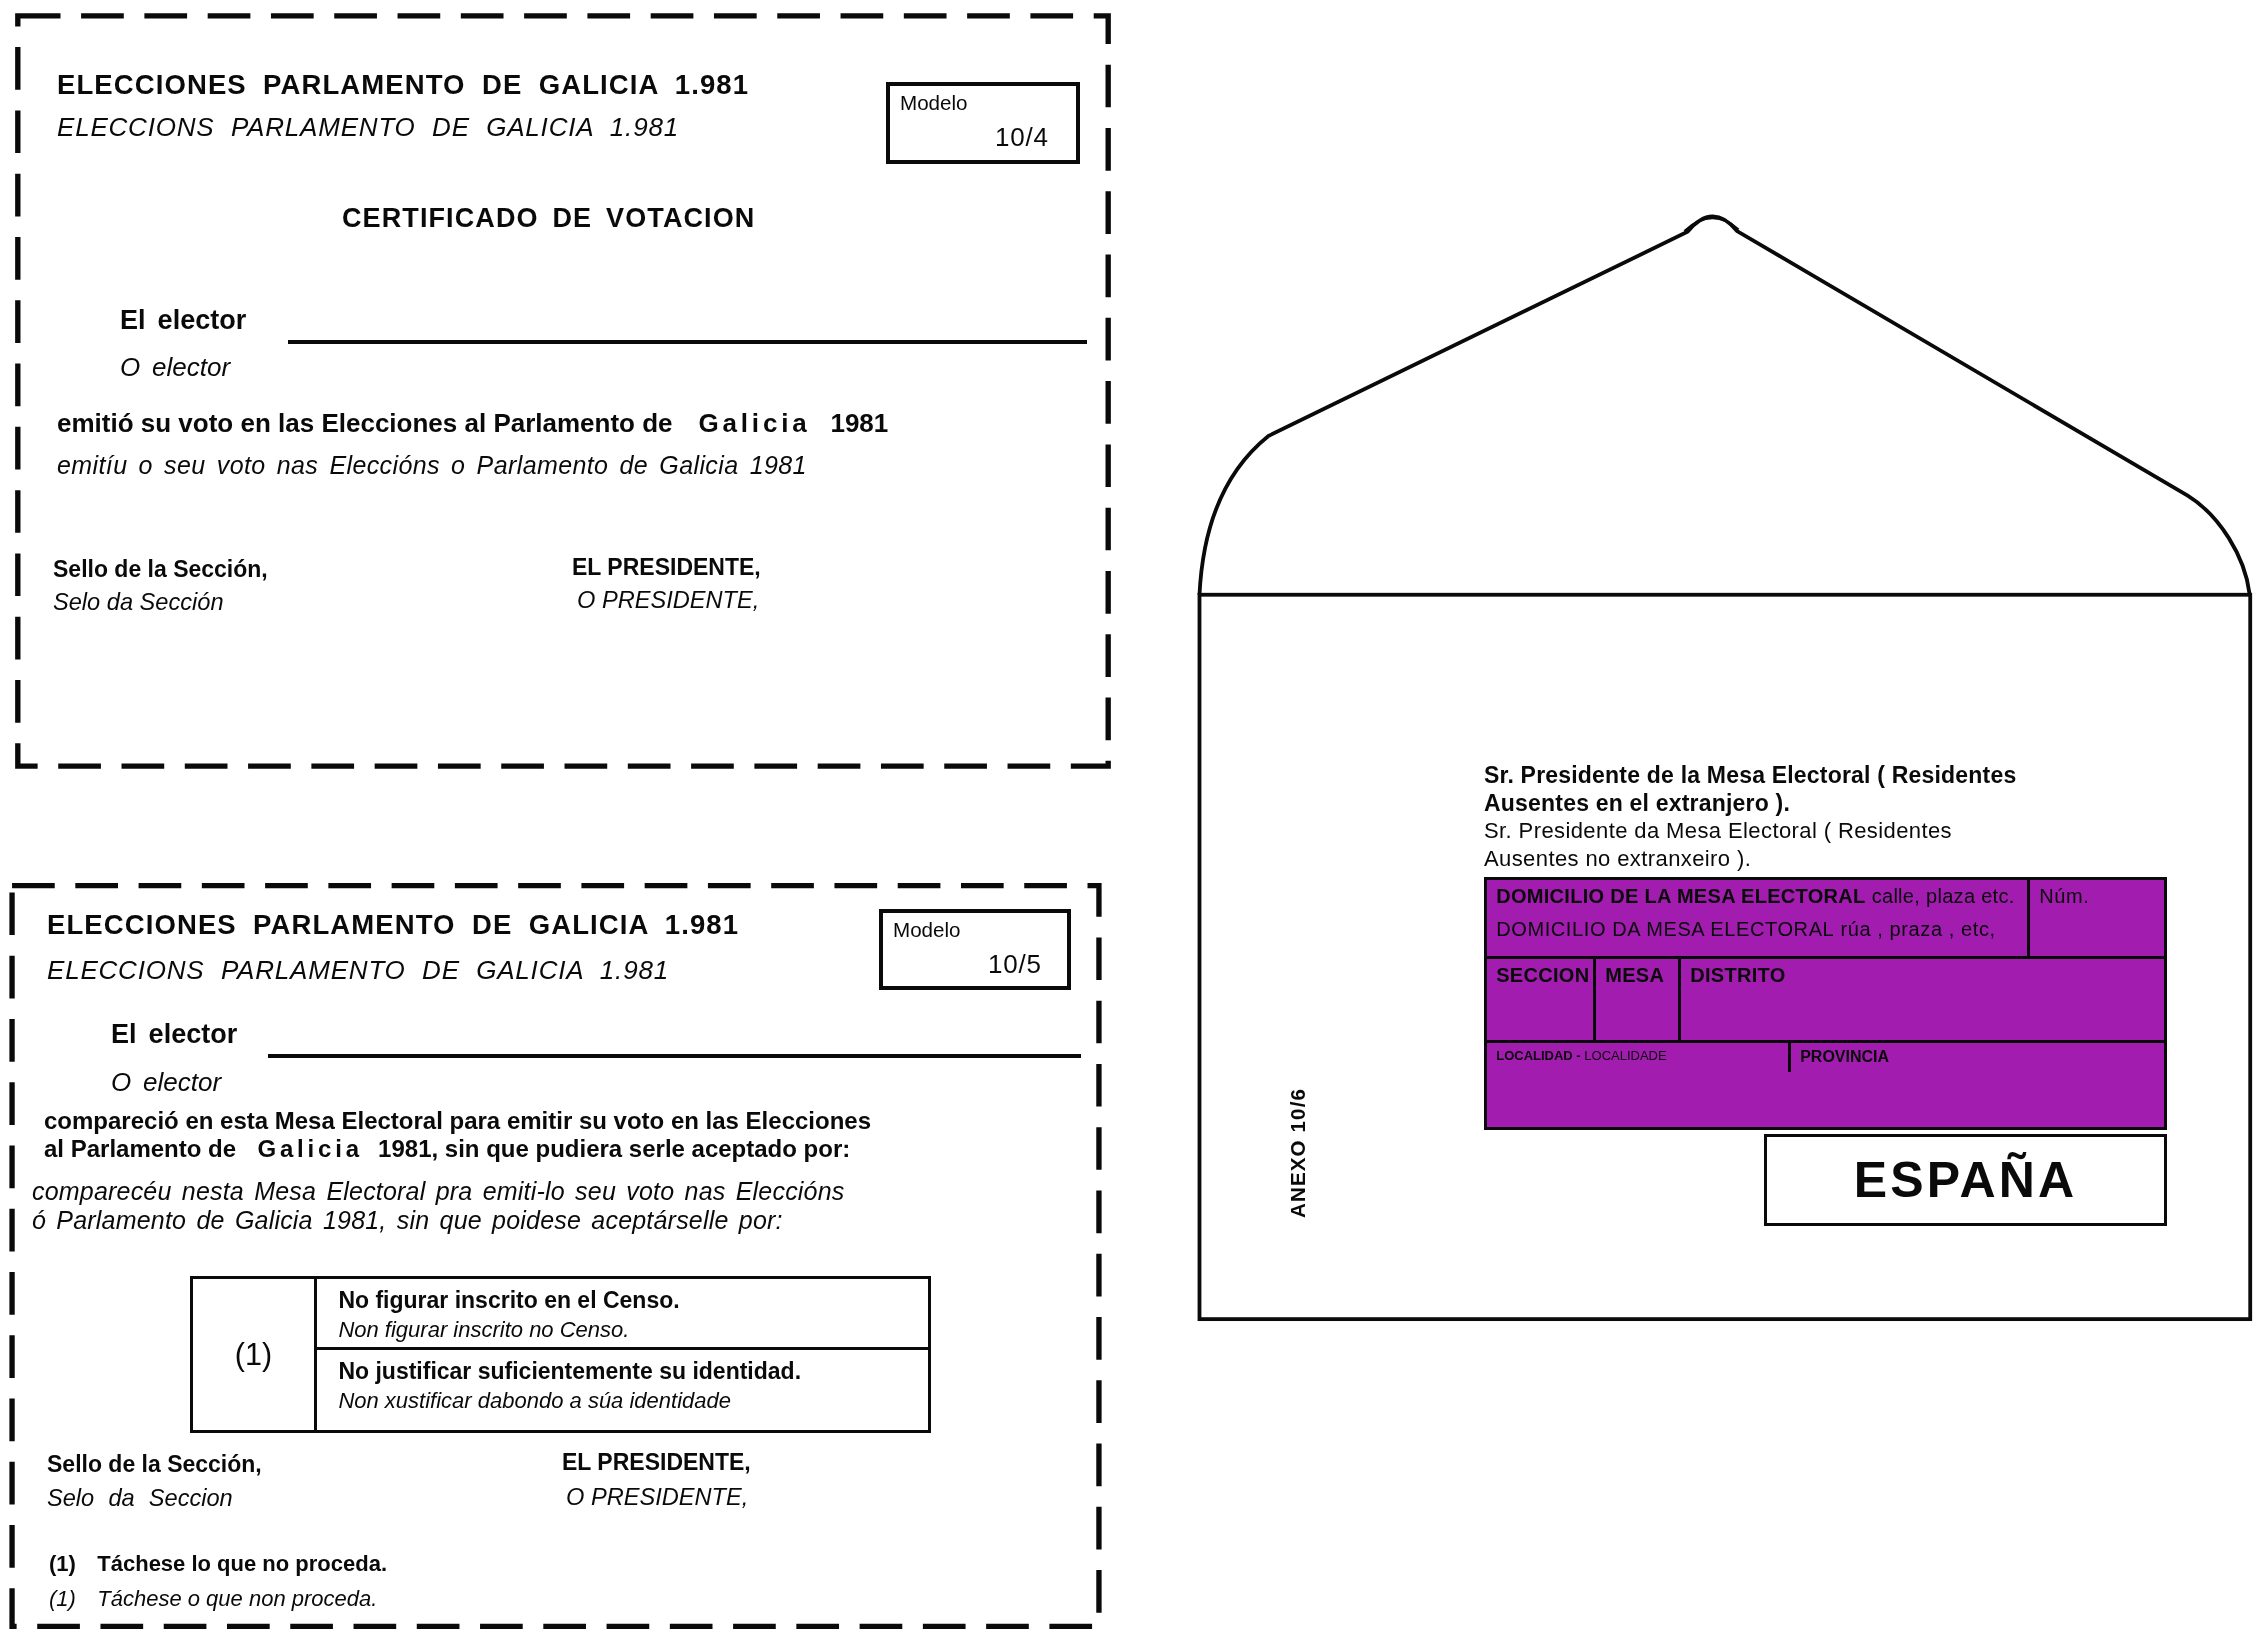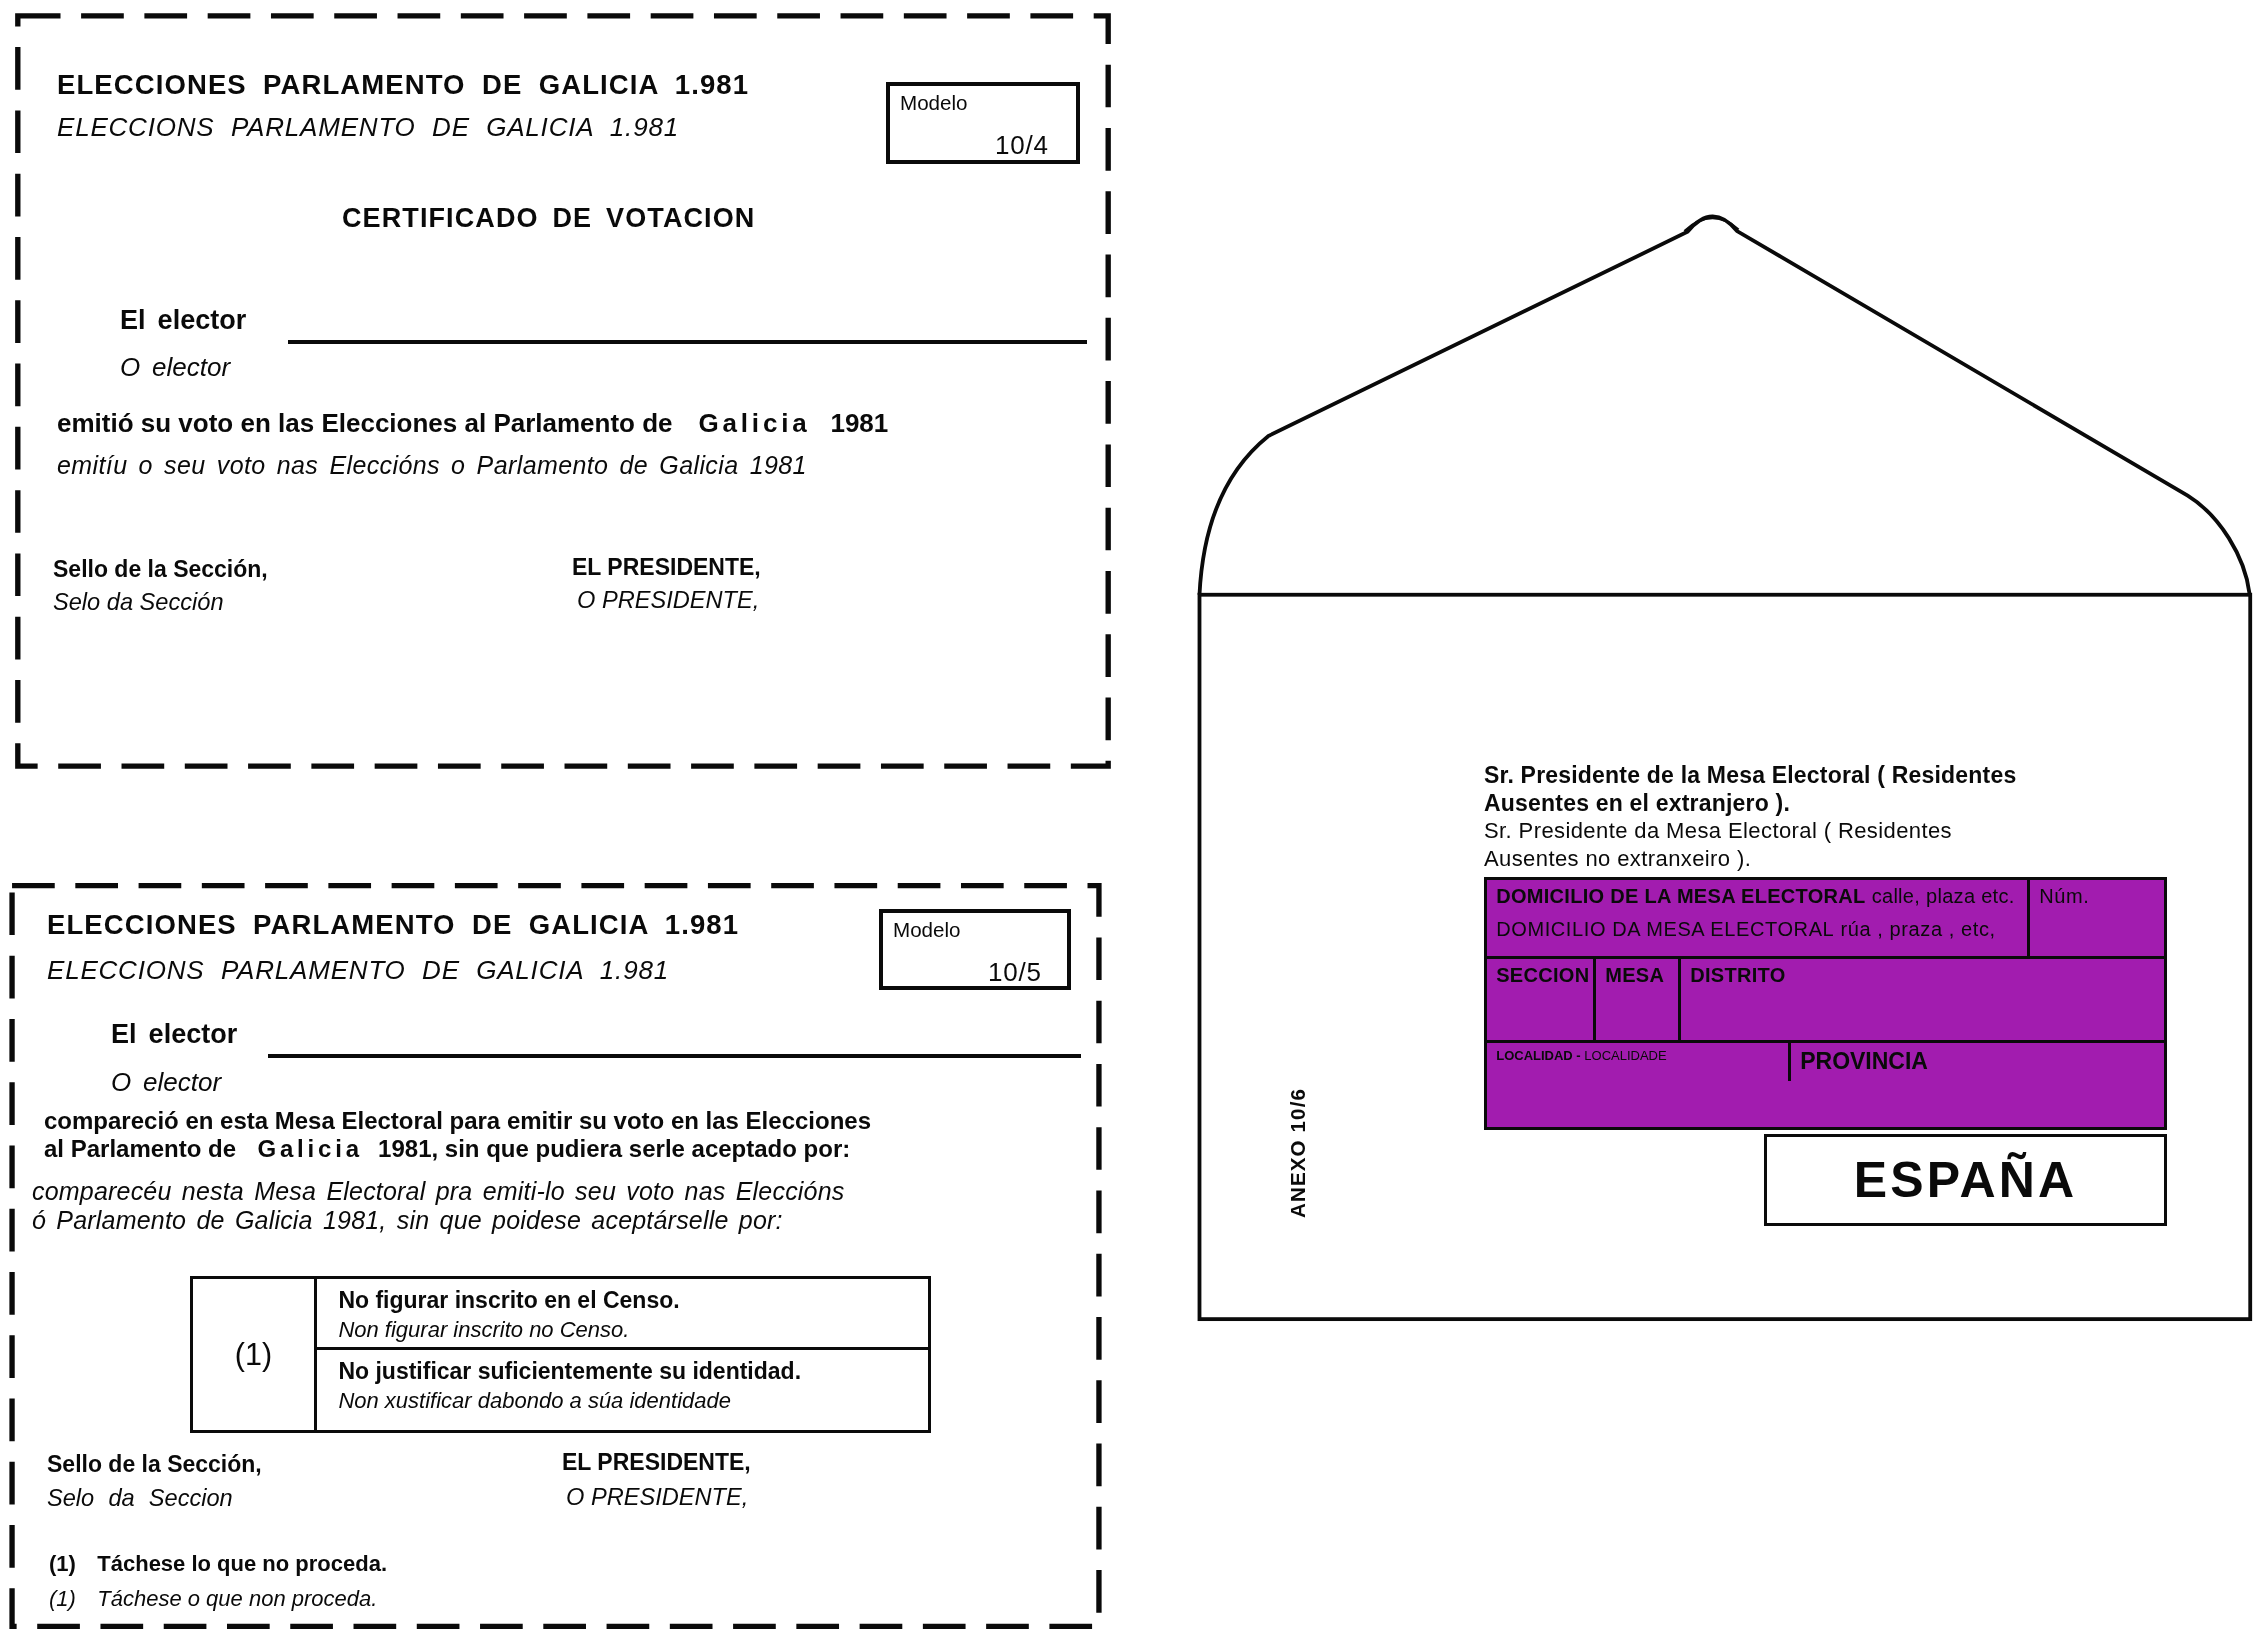--- a/index.html
+++ b/index.html
@@ -11,21 +11,21 @@
   .i  { font-style:italic; }
   .line { position:absolute; background:#0a0a0a; height:3.8px; }
   svg { position:absolute; overflow:visible; }
 
   
   .form-title-es { font-weight:bold; font-size:27.5px; letter-spacing:1.1px; word-spacing:7.6px; white-space:nowrap; }
   .form-title-gl { font-style:italic; font-size:26px; letter-spacing:0.8px; word-spacing:8.4px; white-space:nowrap; }
 
   .modelo-box { border:4.6px solid #0a0a0a; background:#fff; }
   .modelo-label { position:absolute; left:10px; top:4.6px; font-size:20.6px; }
-  .modelo-value { position:absolute; left:105px; top:44px; font-size:26px; letter-spacing:0.8px; }
+  .modelo-value { position:absolute; left:105px; top:36px; font-size:26px; letter-spacing:0.8px; }
 
   .heading { font-weight:bold; font-size:27px; letter-spacing:1.1px; word-spacing:5.3px; white-space:nowrap; }
 
   .elector-es { font-weight:bold; font-size:27px; word-spacing:4.6px; }
   .elector-gl { font-style:italic; font-size:26px; word-spacing:4.6px; }
 
   .body-es { font-weight:bold; font-size:26px; white-space:nowrap; }
   .body-gl { font-style:italic; font-size:25px; letter-spacing:0.4px; word-spacing:3.8px; white-space:nowrap; }
   .fill-word { letter-spacing:3.8px; margin-left:26px; }
   .fill-year { margin-left:20px; }
@@ -195,21 +195,21 @@
         </div>
         <div class="env-cell bl" style="flex:1;">
           <div class="lab-b">DISTRITO</div>
         </div>
       </div>
       <div class="env-row" style="flex:1;">
         <div class="env-cell" style="width:301px;">
           <div style="font-size:13px;white-space:nowrap;"><span class="b">LOCALIDAD -</span>&nbsp;<span>LOCALIDADE</span></div>
         </div>
         <div class="env-cell bl" style="flex:1;">
-          <div class="b" style="font-size:23px;">PROVINCIA</div>
+          <div class="b" style="font-size:16px;">PROVINCIA</div>
         </div>
       </div>
     </div>
 
     <div class="abs espana-box" style="left:574px;top:1134px;width:403px;height:92px;">
       <span class="espana-text">ESPAÑA</span>
     </div>
   </div>
 
 </div>

